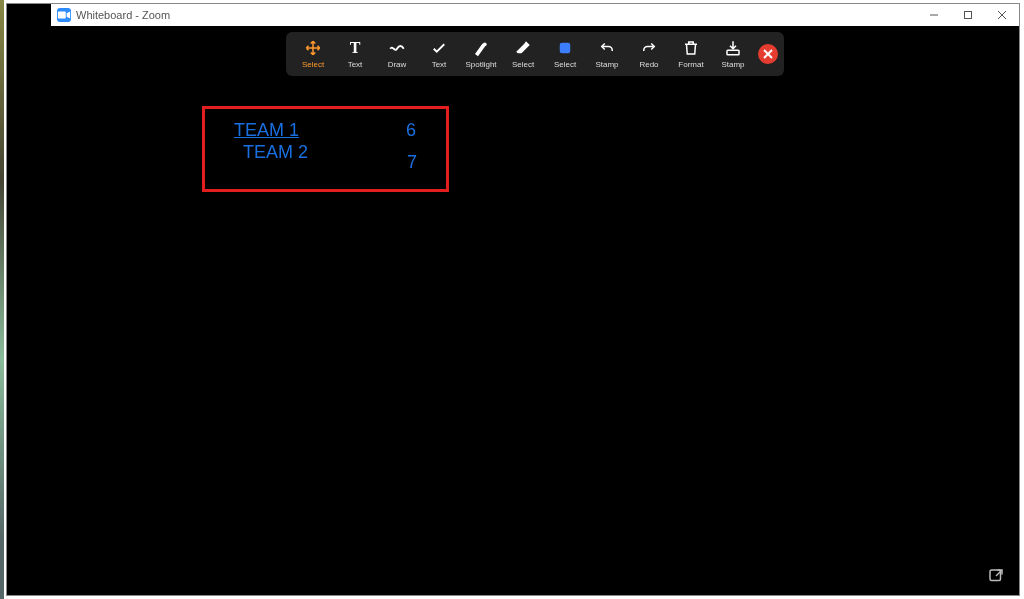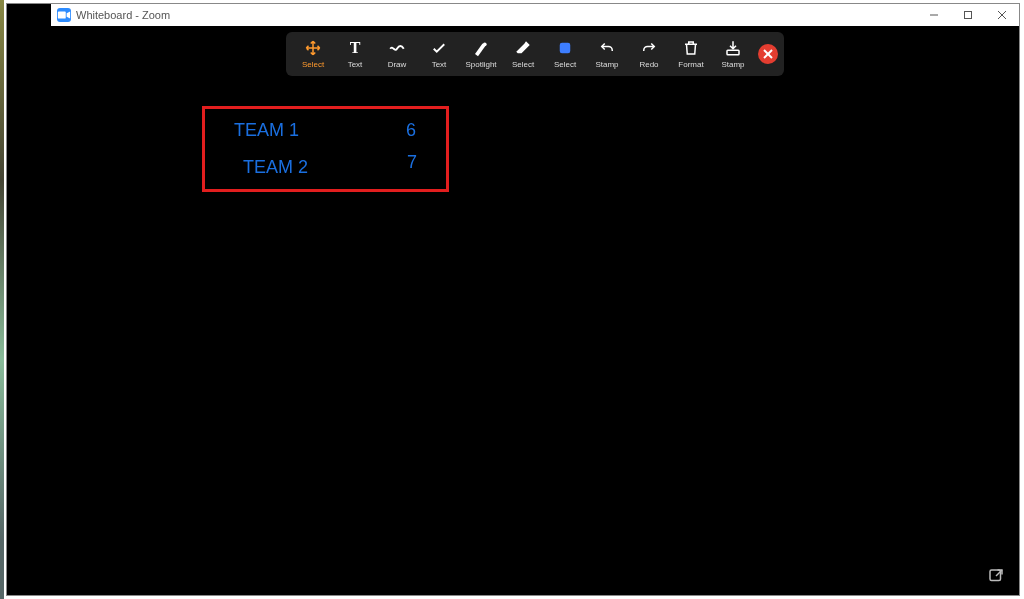--- a/index.html
+++ b/index.html
@@ -133,23 +133,23 @@
       width: 247px;
       height: 86px;
       border: 3px solid #e21e1e;
     }
     .wb-text {
       position: absolute;
       color: #1a6fe0;
       font-size: 18px;
       font-family: Verdana, Arial, sans-serif;
     }
-    .t1lbl { left: 227px; top: 46px; }
+    .t1lbl { left: 227px; top: 46px; text-decoration: underline; }
     .t1val { left: 399px; top: 46px; }
-    .t2lbl { left: 236px; top: 83px; }
+    .t2lbl { left: 236px; top: 68px; }
     .t2val { left: 400px; top: 78px; }
     .share-icon {
       position: absolute;
       right: 14px;
       bottom: 10px;
       width: 18px;
       height: 18px;
       color: #bbb;
     }
   </style>

